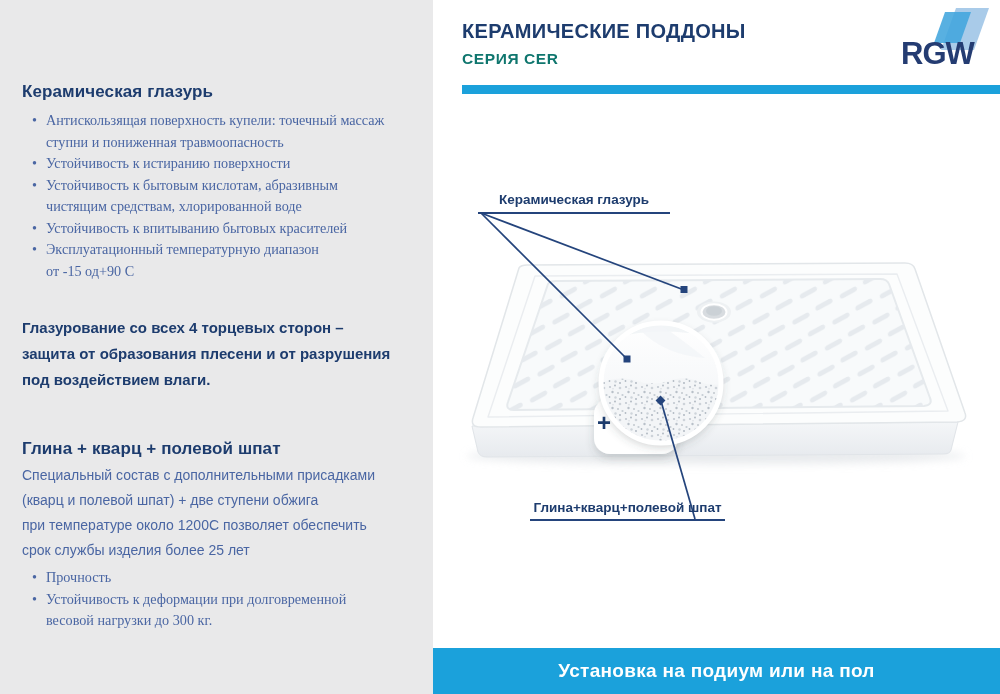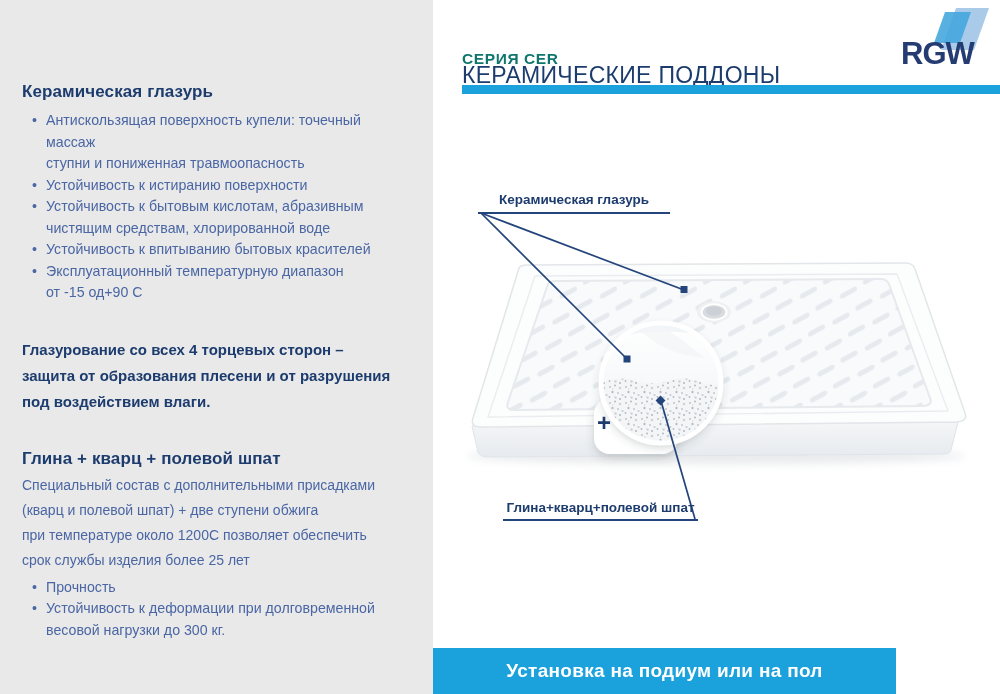--- a/index.html
+++ b/index.html
@@ -13,59 +13,59 @@
     position:absolute; left:0; top:0; width:433px; height:694px;
     background:#E9E9EA; padding:82px 24px 0 22px;
   }
   .section-heading {
     font-size:17px; font-weight:bold; color:#1D3C6E; margin:0 0 8px 0;
     letter-spacing:.1px;
   }
   .bullets { list-style:none; margin:0 0 0 10px; }
   .bullets li {
     position:relative; padding-left:14px; font-size:14.2px; color:#4A66A3;
-    line-height:21.5px; white-space:pre-line;
+    line-height:21.5px; white-space:pre-line;font-family:Liberation Serif, serif;
   }
   .bullets li::before {
     content:"\2022"; position:absolute; left:0; top:0; color:#4A66A3;
   }
   .glaze-note {
     margin-top:33px; font-size:15px; font-weight:bold; color:#1D3C6E;
     line-height:26px; white-space:pre-line;
   }
-  .section-heading.second { margin-top:34px; margin-bottom:4px; }
+  .section-heading.second { margin-top:46px; margin-bottom:4px; }
   .composition-text {
     font-size:14px; color:#4A66A3; line-height:25px; white-space:pre-line;
   }
   .bullets.second { margin-top:4px; }
   
   .doc-title {
-    position:absolute; left:462px; top:20px; font-size:23px; font-weight:normal;
-    color:#1D3C6E; letter-spacing:.3px;margin-top:42px;
+    position:absolute; left:462px; top:20px; font-size:20px; font-weight:bold;
+    color:#1D3C6E; letter-spacing:.3px;
   }
   .doc-subtitle {
     position:absolute; left:462px; top:50px; font-size:15.5px; font-weight:bold;
     color:#0f766e; letter-spacing:.6px;
   }
   .header-rule {
     position:absolute; left:462px; top:85px; width:538px; height:9px;
     background:#1BA1DB;
   }
   .logo { position:absolute; left:891px; top:2px; width:106px; height:68px; }
   
   .diagram-svg { position:absolute; left:433px; top:150px; width:567px; height:430px; }
   .callout-label {
     position:absolute; font-size:13.5px; font-weight:bold; color:#1D3C6E;
     text-align:center; border-bottom:2px solid #24447C;
   }
   .callout-label.glaze { left:478px; top:192px; width:192px; padding-bottom:5px; }
-  .callout-label.clay  { left:503px; top:500px; width:195px; padding-bottom:4px; }
+  .callout-label.clay  { left:530px; top:500px; width:195px; padding-bottom:4px; }
   
   .footer-banner {
-    position:absolute; left:433px; top:648px; width:463px; height:46px;
+    position:absolute; left:433px; top:648px; width:567px; height:46px;
     background:#1BA1DB; color:#ffffff; font-size:19px; font-weight:bold;
     text-align:center; line-height:46px; letter-spacing:.3px;
   }
 </style>
 </head>
 <body>
 
 <div class="page">
 
   <div class="left-panel">

